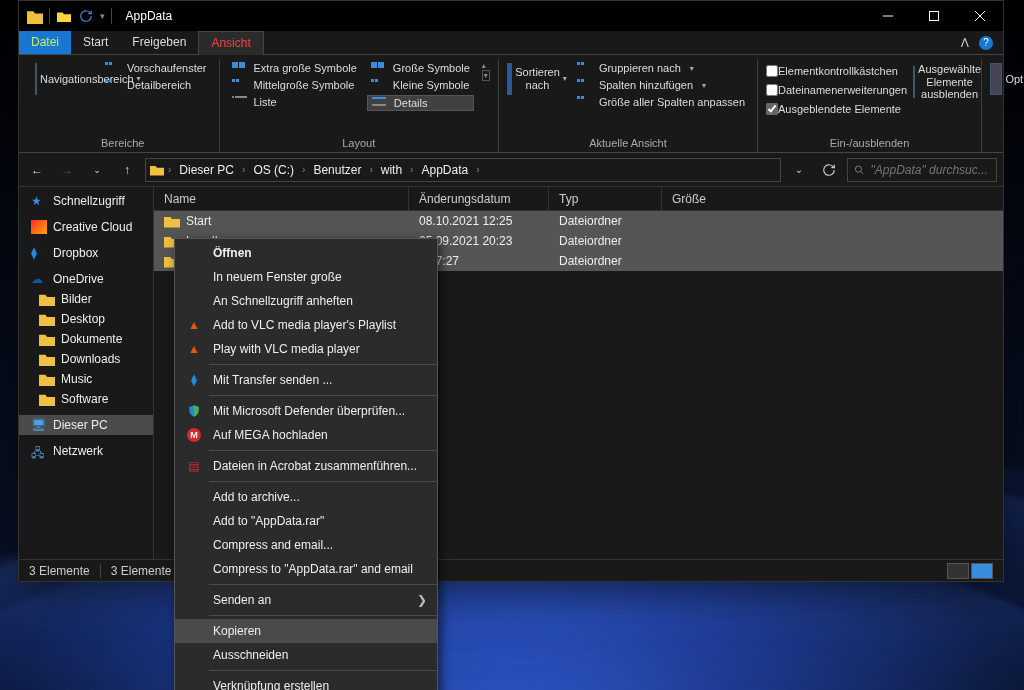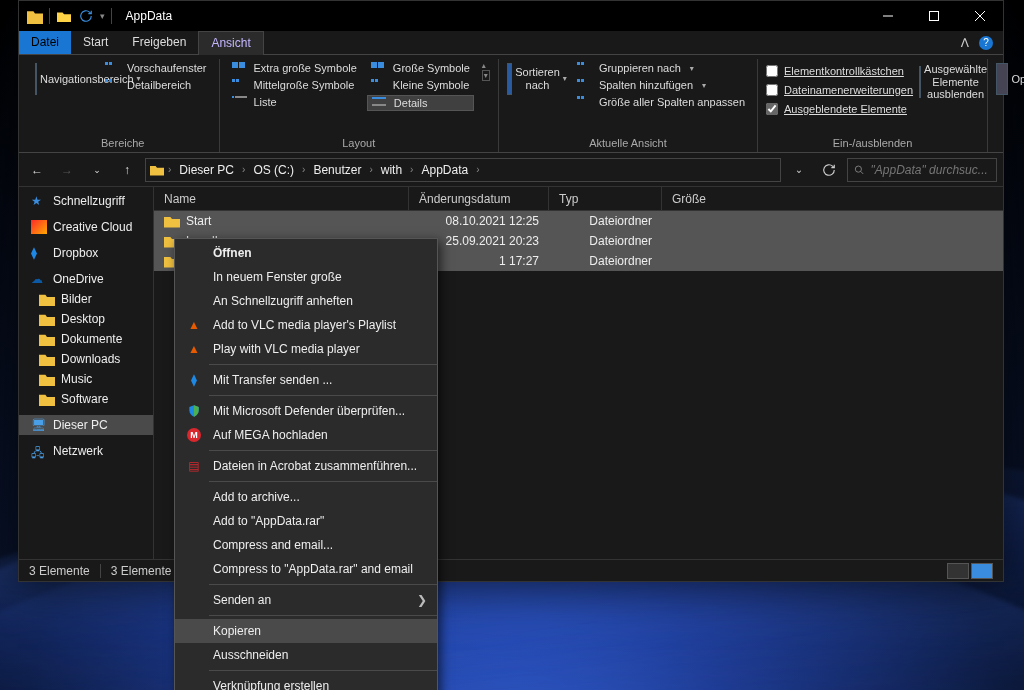--- a/index.html
+++ b/index.html
@@ -29,22 +29,22 @@
 .tb-icon { width:16px; height:16px; background:#f0c040; display:inline-block; clip-path: polygon(0 20%,40% 20%,50% 35%,100% 35%,100% 100%,0 100%); }
 .tb-sep { width:1px; height:16px; background:#444; }
 .tb-btn-sm { width:16px; height:16px; display:flex; align-items:center; justify-content:center; color:#eee; }
 .tb-undo svg { transform: scaleX(-1); }
 .tb-title { margin-left:8px; color:#fff; }
 .tb-ctrls { margin-left:auto; display:flex; }
 .tb-ctrl { width:46px; height:30px; display:flex; align-items:center; justify-content:center; color:#fff; }
 
 .menubar { height:24px; background:#191919; display:flex; border-bottom:1px solid #444;}
 .tab { padding:4px 12px; color:#ddd; }
-.tab.active-blue { background:#1976d2; color:#000000; }
-.tab.active-dark { background:#2b2b2b; color:#c4b5fd; border:1px solid #444; border-bottom:none; margin-bottom:-1px;}
+.tab.active-blue { background:#1976d2; color:#bef264; }
+.tab.active-dark { background:#2b2b2b; color:#ef4444; border:1px solid #444; border-bottom:none; margin-bottom:-1px;}
 .menubar-right { margin-left:auto; display:flex; align-items:center; gap:10px; padding-right:10px; }
 .help-dot { width:14px; height:14px; border-radius:50%; background:#1976d2; color:#fff; font-size:10px; display:flex;align-items:center;justify-content:center; }
 
 .ribbon {
   height: 98px; background:#191919; display:flex; border-bottom:1px solid #444;
   padding: 4px 8px 0 8px; gap:0;
 }
 .rgroup { display:flex; flex-direction:column; padding:0 8px; border-right:1px solid #3a3a3a;}
 .rgroup:last-child{border-right:none;}
 .rgroup-body { flex:1; display:flex; gap:6px; align-items:flex-start; }
@@ -52,21 +52,21 @@
 .rbig { width:60px; display:flex; flex-direction:row; align-items:center; gap:3px; padding-top:4px; text-align:center; font-size:11px; line-height:1.15;}
 .rbig .ric { width:32px; height:32px; background:#2a4a7a; border:1px solid #456;}
 .rstack { display:flex; flex-direction:column; gap:3px; padding-top:2px; }
 .ritem { display:flex; align-items:center; gap:6px; font-size:11px; white-space:nowrap; padding:1px 4px;}
 .ritem.sel { background:#404040; border:1px solid #555; }
 .ric-sm { width:16px; height:12px; display:inline-flex; gap:1px; flex-wrap:wrap; }
 .ric-sm::before,.ric-sm::after{content:"";width:3px;height:3px;background:#3a8dde;}
 .ric-sm.large::before,.ric-sm.large::after{width:6px;height:6px;}
 .ric-sm.list::before{width:2px;height:2px;} .ric-sm.list::after{width:12px;height:2px;background:#888;}
 .ric-sm.det::before{width:14px;height:2px;background:#3a8dde;} .ric-sm.det::after{width:14px;height:2px;background:#888;margin-top:1px;}
-.chk { display:flex; align-items:center; gap:6px; font-size:11px; padding:2px 0;text-decoration:underline;}
+.chk { display:flex; align-items:center; font-size:11px; padding:2px 0;}
 .chk input { width:12px; height:12px; accent-color:#666;}
 
 .navbar {
   height: 34px; background:#191919; display:flex; align-items:center; gap:6px; padding:0 6px; border-bottom:1px solid #333;
 }
 .nav-arrow { width:24px; height:24px; display:flex; align-items:center; justify-content:center; color:#ddd; }
 .nav-arrow.dis { color:#555; }
 .breadcrumb { flex:1; height:24px; background:#191919; border:1px solid #444; display:flex; align-items:center; padding:0 4px; gap:2px;}
 .crumb { padding:2px 4px; color:#eee; display:flex; align-items:center; gap:3px;}
 .crumb-sep { color:#888; font-size:10px; padding:0 2px;}
@@ -81,21 +81,21 @@
 .sb-item.sel { background:#4a4a4a; }
 .sb-ic { width:16px; height:14px; display:inline-block; }
 .sb-ic.star { color:#3a8dde; }
 .sb-ic.folder { background:#f0c040; clip-path: polygon(0 20%,40% 20%,50% 35%,100% 35%,100% 100%,0 100%);}
 .sb-ic.cc { background:linear-gradient(135deg,#ff2a2a,#ffaa00);}
 .sb-ic.db { color:#1e88e5; }
 .sb-ic.od { color:#0c5aa6; }
 .sb-ic.pc { color:#4aa0e8; }
 .sb-ic.net { color:#4aa0e8; }
 
-.main { flex:1; background:#191919; position:relative;text-align:right;}
+.main { flex:1; background:#191919; position:relative;}
 .list-header { height:24px; display:flex; align-items:center; border-bottom:1px solid #333; color:#ccc; font-size:12px;}
 .col { padding:0 10px; border-right:1px solid #333; height:100%; display:flex; align-items:center;}
 .col.name{width:255px;} .col.date{width:140px;} .col.type{width:113px;} .col.size{flex:1;border-right:none;}
 .row { height:20px; display:flex; align-items:center; color:#eee; }
 .row.sel { background:#555; }
 .row .cell { padding:0 10px; }
 .cell.name{width:255px; display:flex; align-items:center; gap:6px;} .cell.date{width:140px;} .cell.type{width:113px;}
 .folder-ic { width:16px; height:13px; background:#f0c040; clip-path: polygon(0 20%,40% 20%,50% 35%,100% 35%,100% 100%,0 100%);}
 
 .statusbar { height:22px; background:#191919; border-top:1px solid #333; display:flex; align-items:center; padding:0 10px; gap:10px; color:#ccc;}

